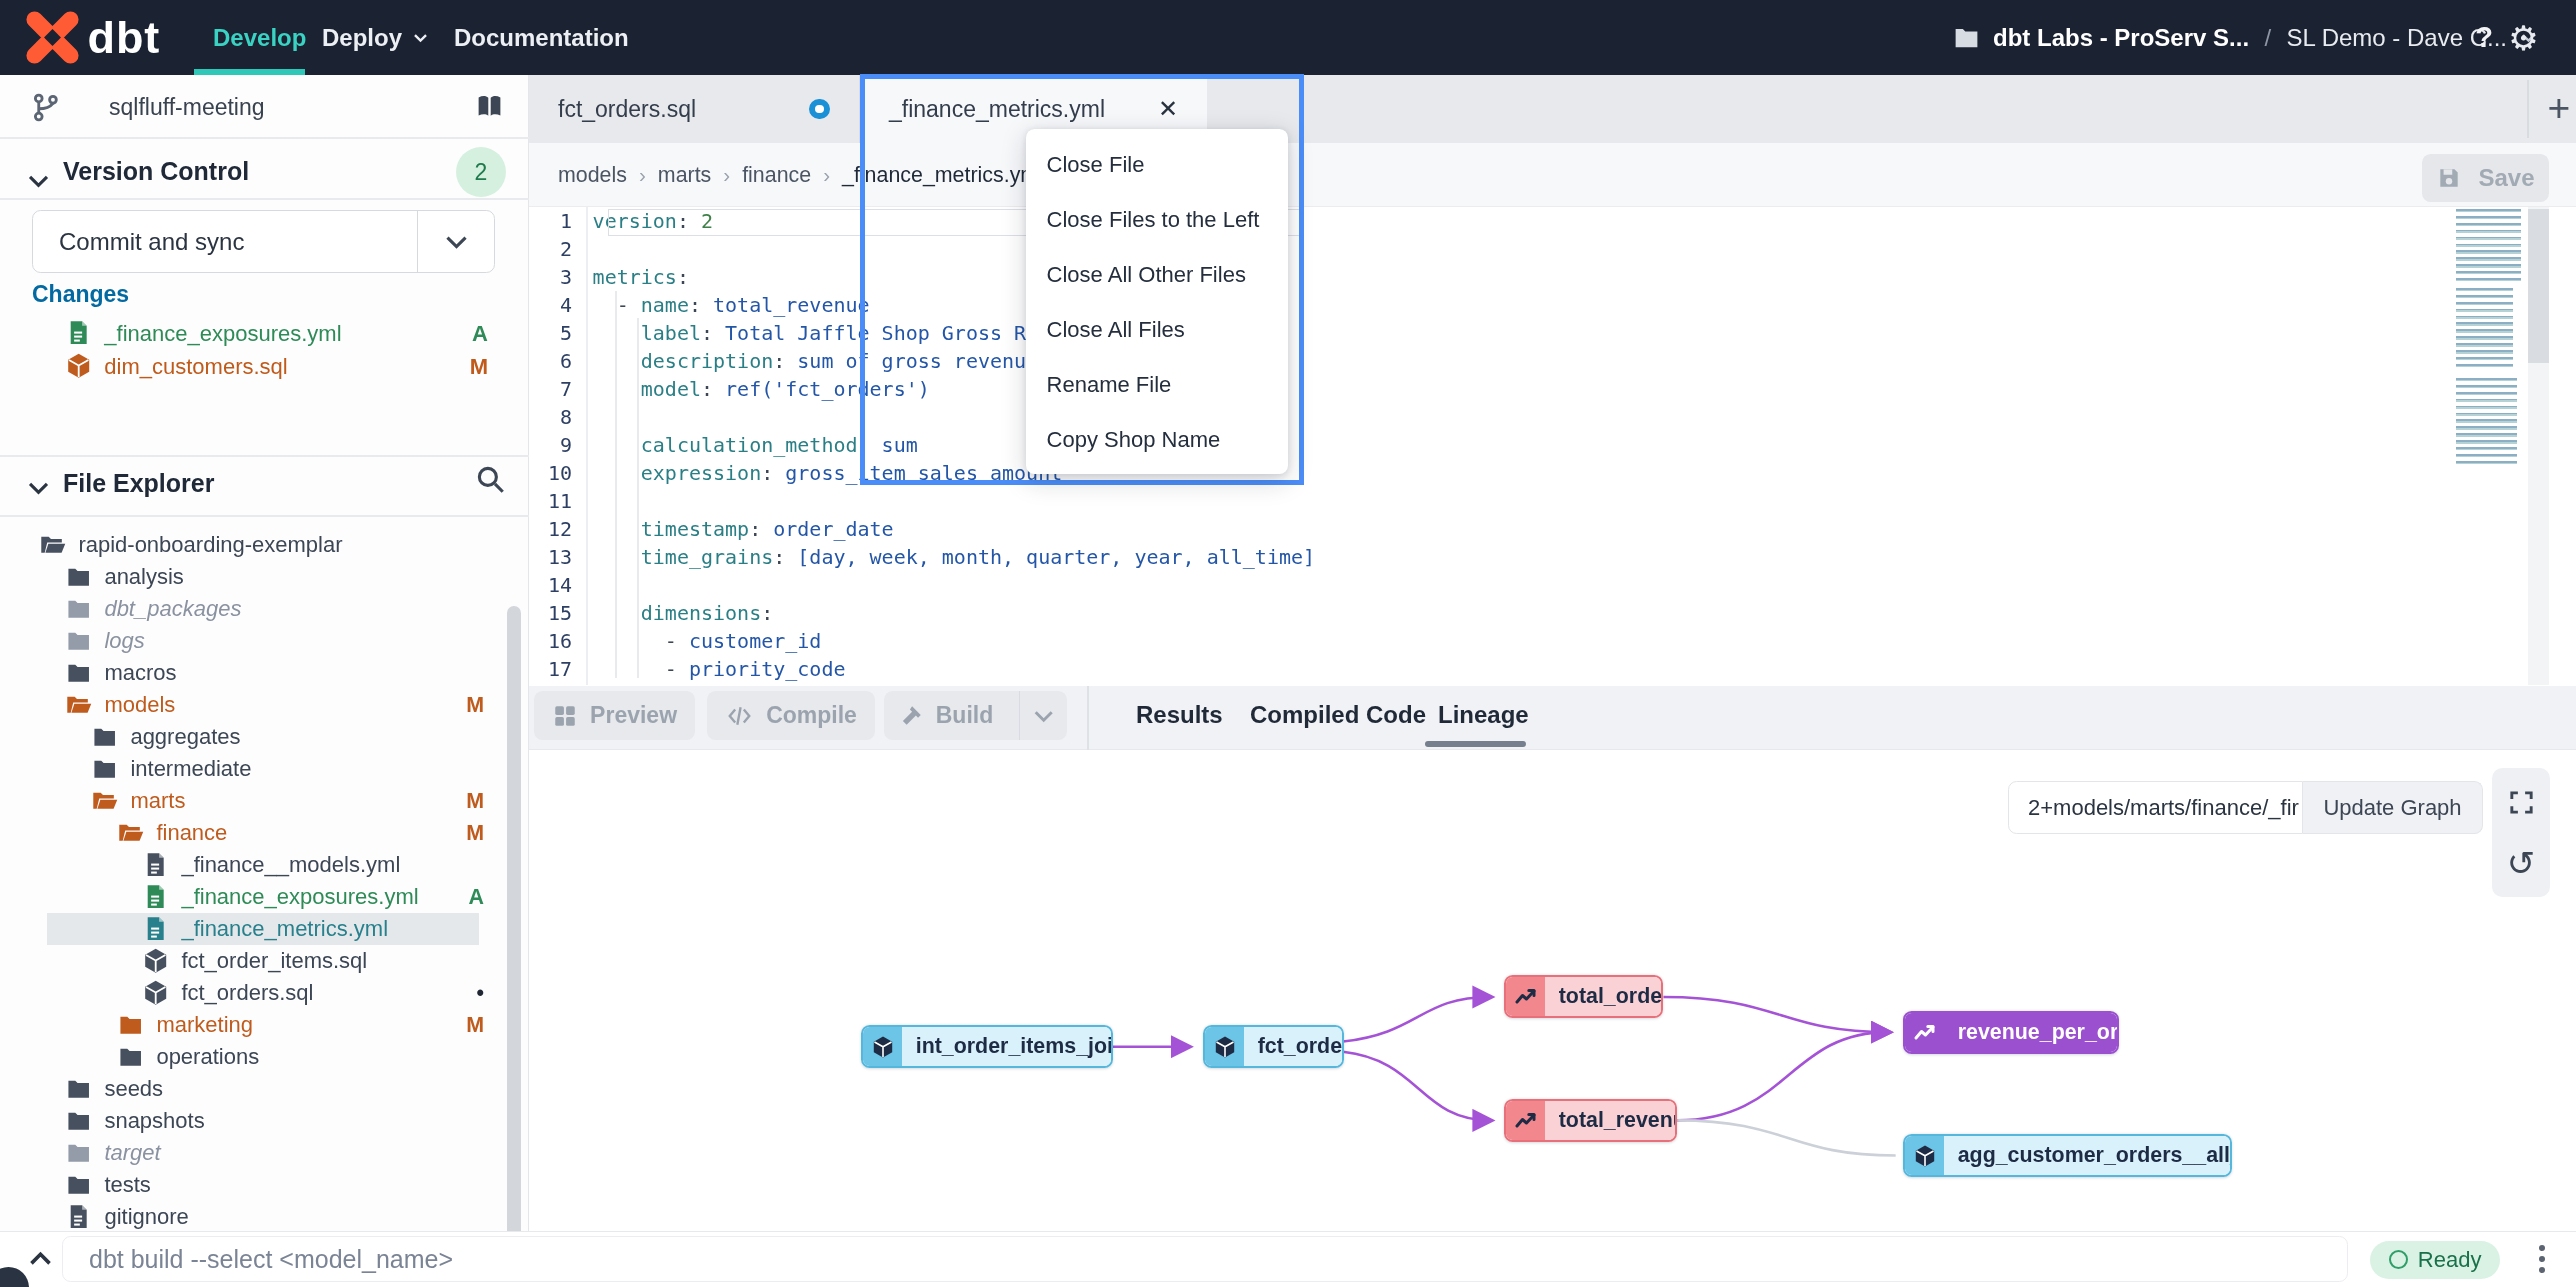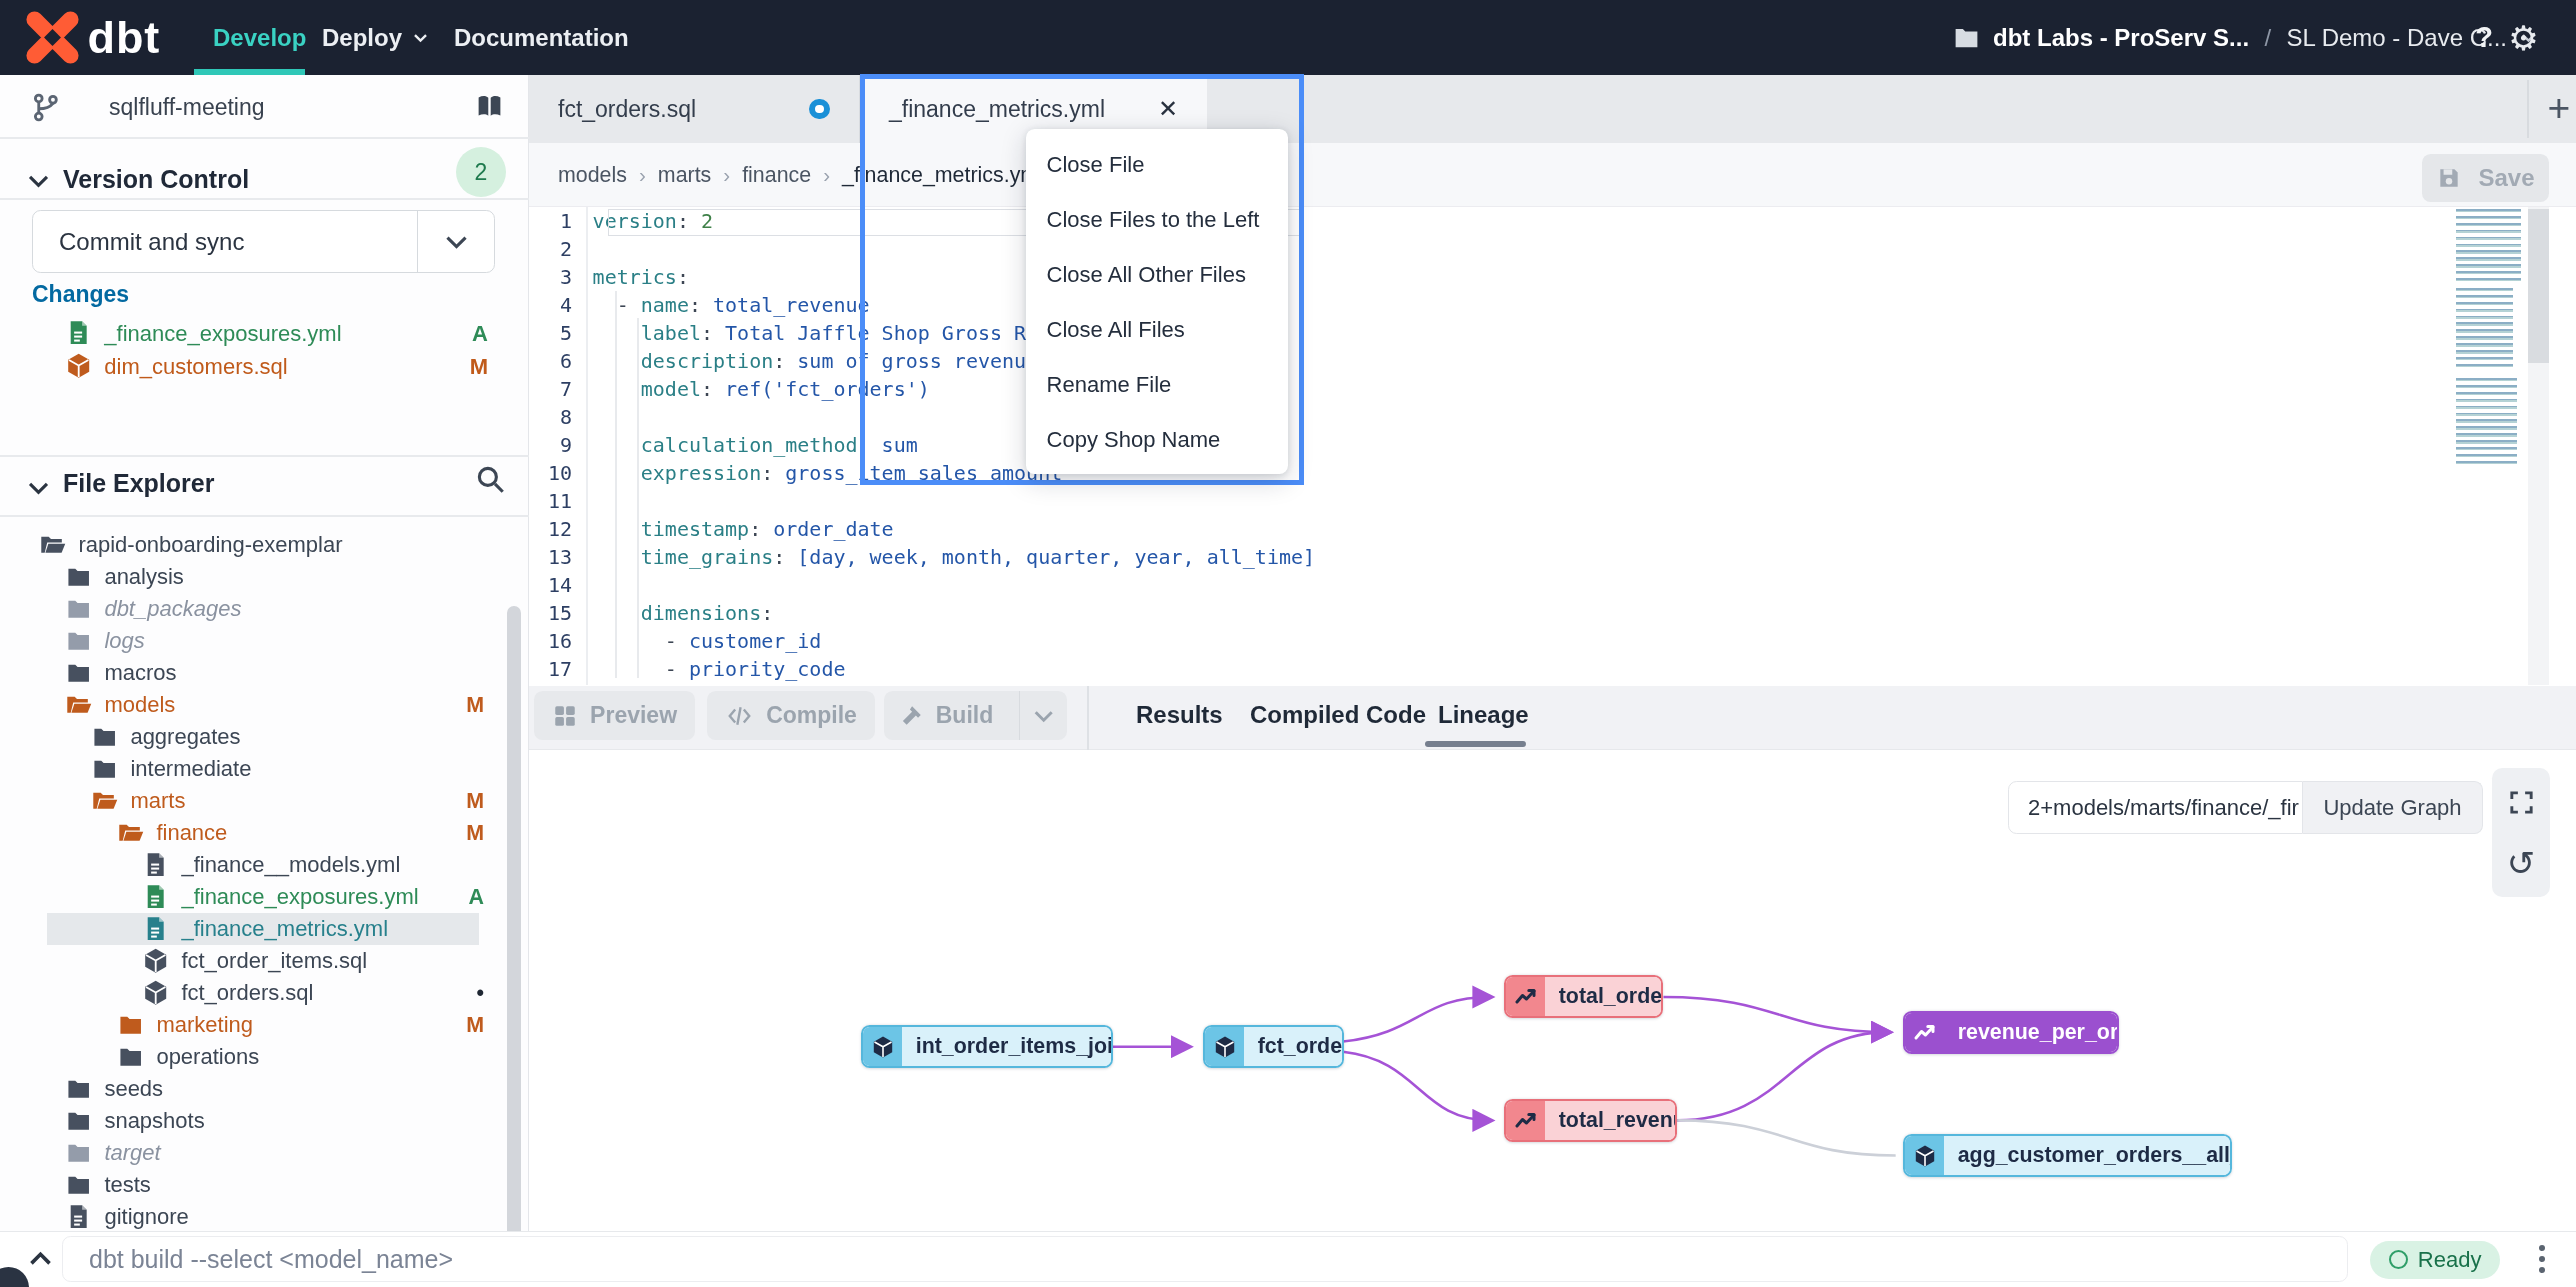--- a/index.html
+++ b/index.html
@@ -27,21 +27,21 @@
   #gear-btn { left:2502px; width:43px; color:#e7eaee; font-size:34px; justify-content:center; }
 
   
   #sidebar { left:0; top:75px; width:529px; height:1156px; background:#fdfdfe; border-right:1.7px solid #e4e6ea; z-index:10; }
   .side-divider { left:0; width:529px; height:1.7px; background:#e8eaed; }
   #branch-row { left:0; top:0; width:529px; height:62px; }
   #branch-name { left:74px; top:19px; font-size:23px; color:#39424f;margin-left:35px; }
   #branch-icon { left:31px; top:17px; }
   #book-icon { left:473px; top:17px; }
   .section-head { font-size:25px; font-weight:bold; color:#202938; }
-  #vc-head { left:63px; top:90px; }
+  #vc-head { left:63px; top:82px; }
   #vc-chev { left:24px; top:91px; }
   #vc-badge { left:456px; top:72px; width:50px; height:50px; border-radius:50%; background:#d5f0df;
     color:#1f7a4e; font-size:23px; display:flex; align-items:center; justify-content:center; }
   #commit-btn { left:32px; top:135px; width:463px; height:63px; background:#fff; border:1.7px solid #d6dade;
     border-radius:8.6px; display:flex; align-items:center; }
   #commit-btn .lbl { padding-left:26px; font-size:24px; color:#2b3441; flex:1; }
   #commit-btn .chev-seg { width:77px; height:100%; border-left:1.7px solid #d6dade;
     display:flex; align-items:center; justify-content:center; }
   #changes-title { left:32px; top:206px; font-size:23px; font-weight:bold; color:#0369a1; }
   #changes-list { left:0; top:242px; width:529px; }

